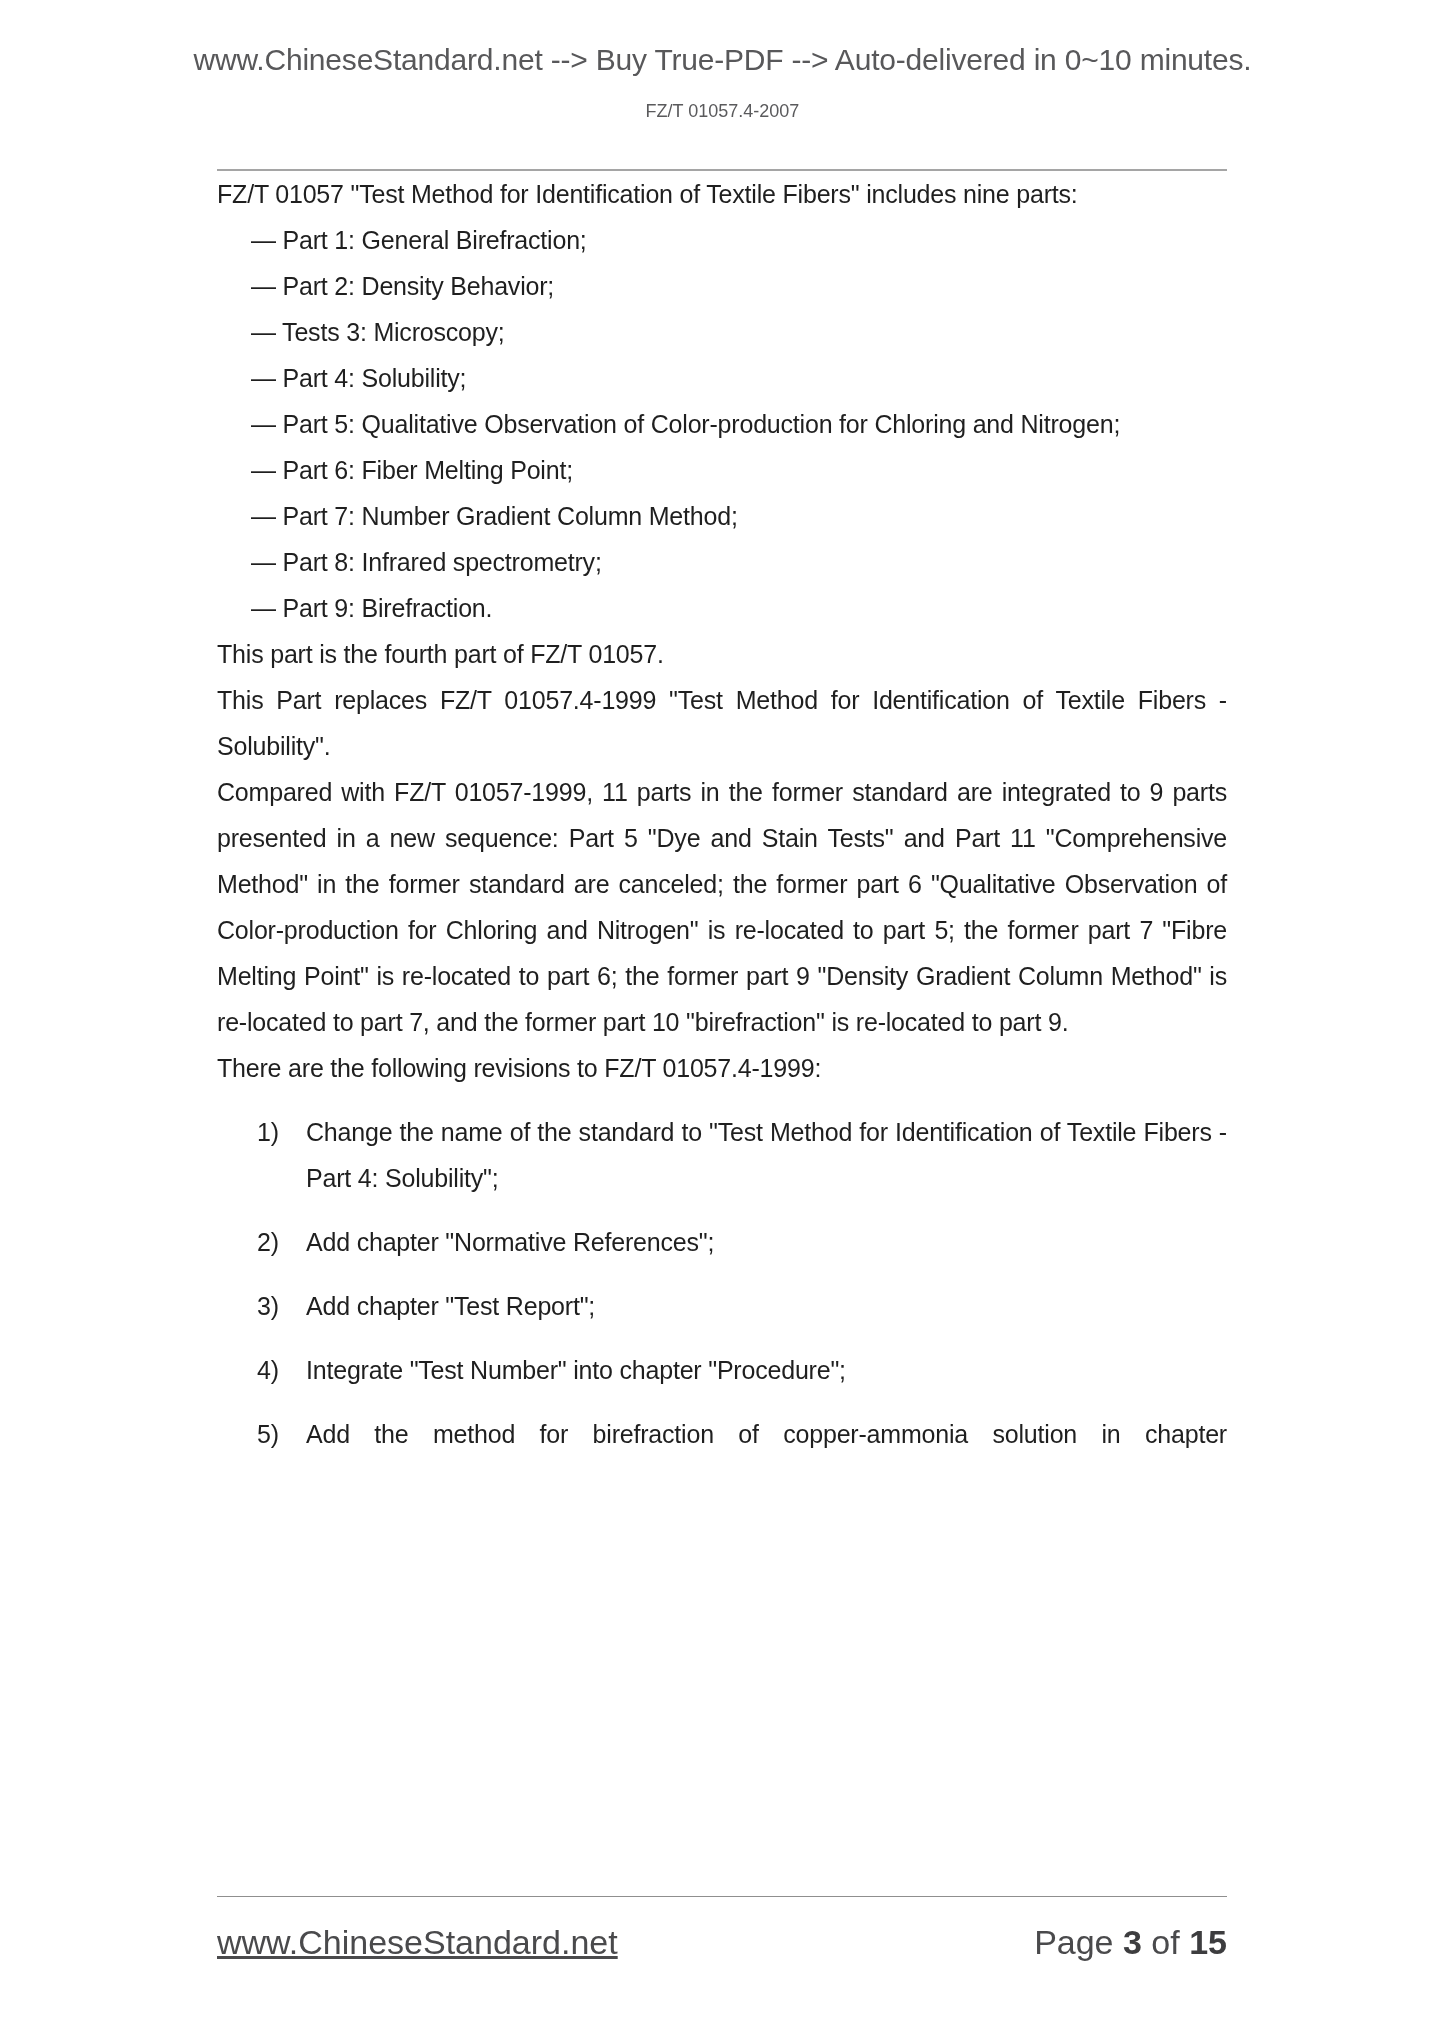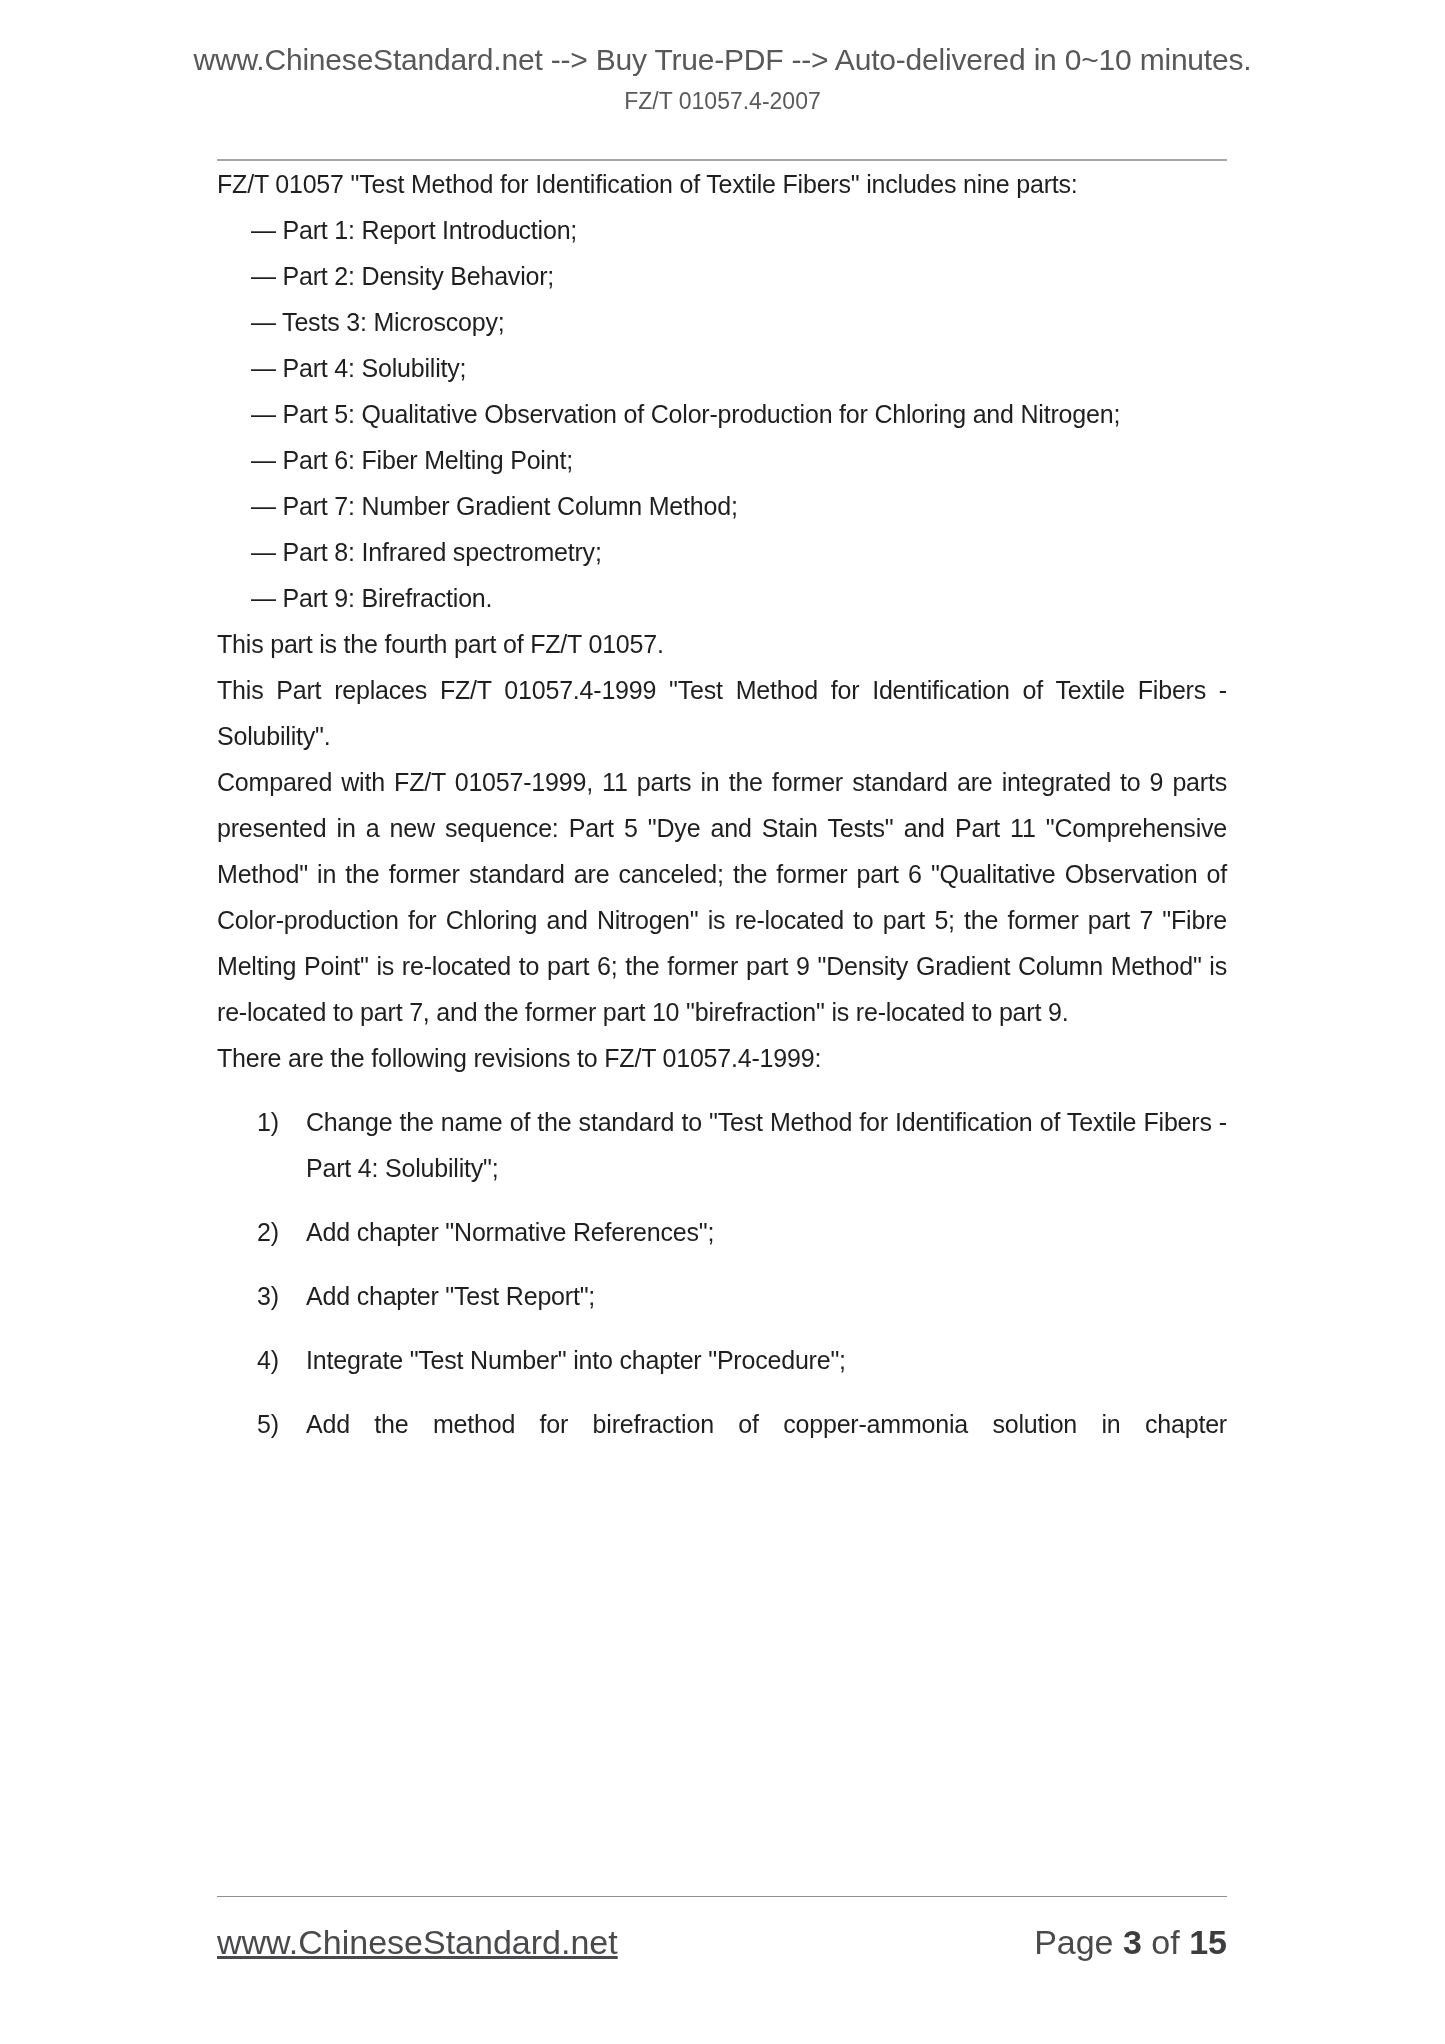--- a/index.html
+++ b/index.html
@@ -19,23 +19,23 @@
   
   .header { text-align: center; padding-top: 42px; }
   .header-promo {
     font-size: 30px;
     line-height: 36px;
     color: #58585a;
     letter-spacing: -0.2px;
     white-space: nowrap;
   }
   .header-code {
-    font-size: 23px;
+    font-size: 18px;
     line-height: 30px;
-    margin-top: 8px;
+    margin-top: 18px;
     color: #5a5a5c;
   }
   .rule {
     margin-left: 217px;
     width: 1010px;
     border: 0;
     border-top: 2px solid #a5a5a5;
   }
   .header-rule { margin-top: 43px; }
   
@@ -102,21 +102,21 @@
     <div class="header-promo">www.ChineseStandard.net --&gt; Buy True-PDF --&gt; Auto-delivered in 0~10 minutes.</div>
     <div class="header-code">FZ/T 01057.4-2007</div>
     <div class="rule header-rule"></div>
   </div>
 
   <div class="content">
 
     <p class="intro">FZ/T 01057 "Test Method for Identification of Textile Fibers" includes nine parts:</p>
 
     <div>
-      <p class="part-item">— Part 1: Report Introduction;</p>
+      <p class="part-item">— Part 1: General Birefraction;</p>
       <p class="part-item">— Part 2: Density Behavior;</p>
       <p class="part-item">— Tests 3: Microscopy;</p>
       <p class="part-item">— Part 4: Solubility;</p>
       <p class="part-item">— Part 5: Qualitative Observation of Color-production for Chloring and Nitrogen;</p>
       <p class="part-item">— Part 6: Fiber Melting Point;</p>
       <p class="part-item">— Part 7: Number Gradient Column Method;</p>
       <p class="part-item">— Part 8: Infrared spectrometry;</p>
       <p class="part-item">— Part 9: Birefraction.</p>
     </div>
 

